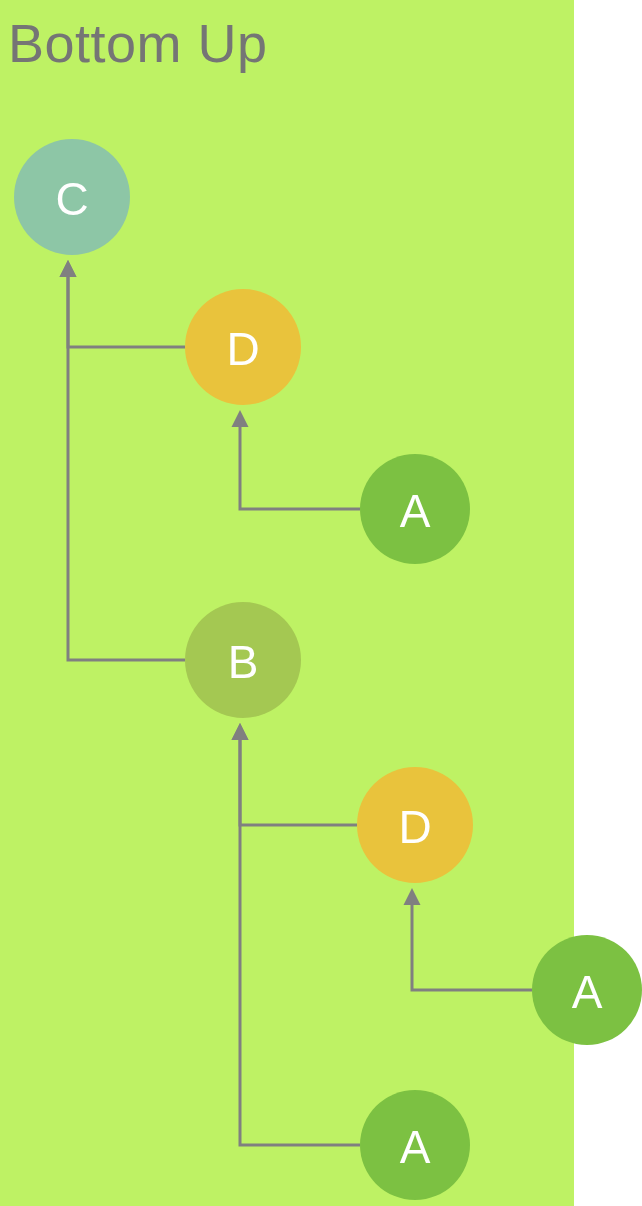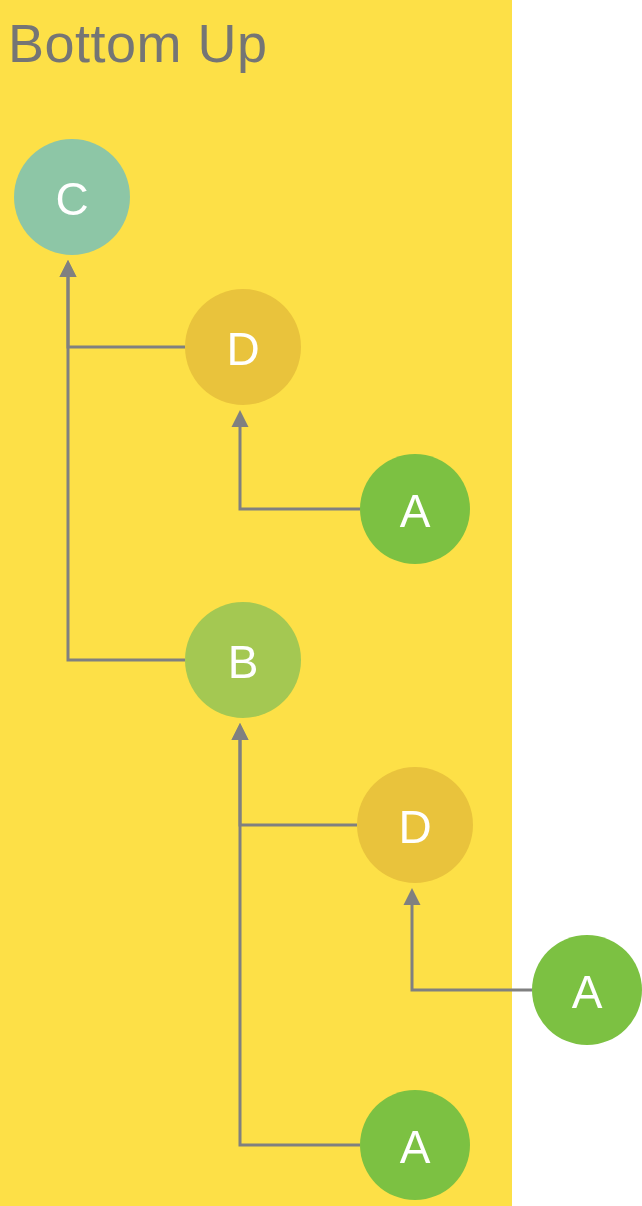--- a/index.html
+++ b/index.html
@@ -6,23 +6,23 @@
     margin: 0;
     padding: 0;
     background: #ffffff;
     width: 642px;
     height: 1206px;
     font-family: "Liberation Sans", sans-serif;
     overflow: hidden;
   }
   .page {
     position: relative;
-    width: 512px;
+    width: 574px;
     height: 1206px;
-    background: #fde047;
+    background: #bef264;
   }
   .diagram-title {
     position: absolute;
     top: 12px;
     left: 8px;
     margin: 0;
     font-size: 54px;
     font-weight: 300;
     letter-spacing: 0.5px;
     color: #757575;

